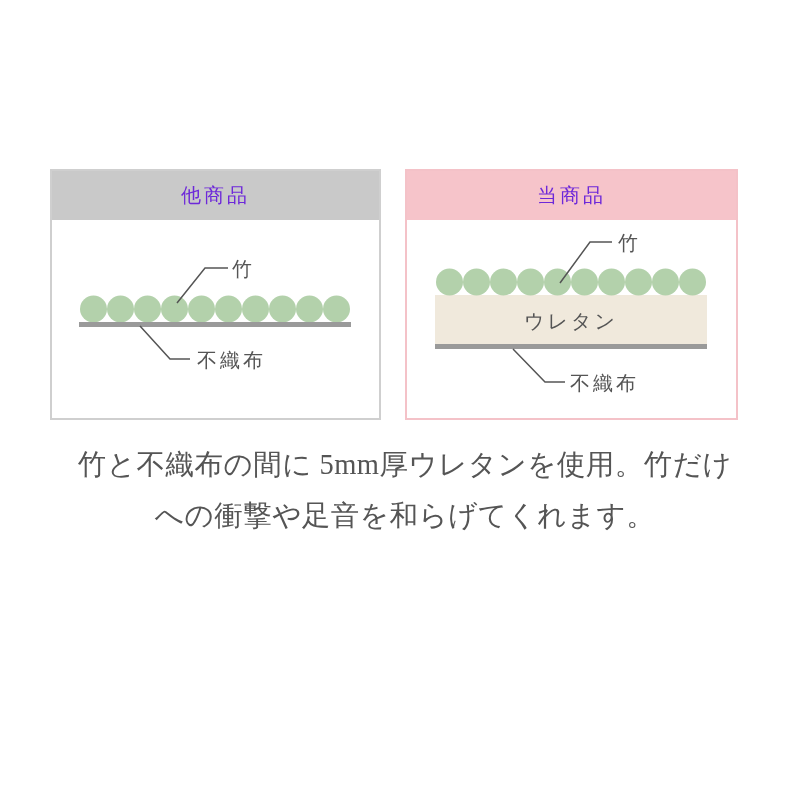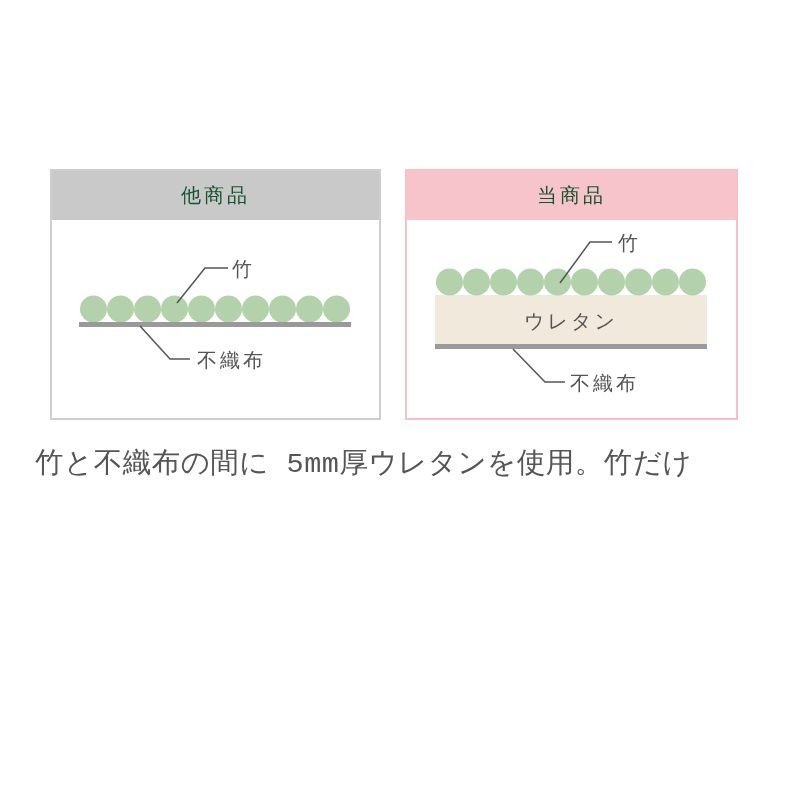--- a/index.html
+++ b/index.html
@@ -3,27 +3,27 @@
 <meta charset="utf-8">
 <style>
   html, body { margin:0; padding:0; }
   body { width:790px; height:790px; background:#ffffff; position:relative; overflow:hidden;
          font-family:"DejaVu Sans", sans-serif; color:#555; }
   .panel { position:absolute; box-sizing:border-box; background:#fff; }
   .panel-left { left:50px; top:169px; width:331px; height:251px; border:2px solid #cfcfcf; }
   .panel-right { left:405px; top:169px; width:333px; height:251px; border:2px solid #f4c2c8;font-family:Liberation Mono, monospace; }
   .panel-header { position:absolute; left:0; top:0; right:0; height:49px;
                   display:flex; align-items:center; justify-content:center;
-                  font-size:20px; letter-spacing:3px; color:#14532d; }
+                  font-size:20px; letter-spacing:3px; color:#6d28d9; }
   .panel-left .panel-header { background:#c9c9c9; }
   .panel-right .panel-header { background:#f6c4ca; }
   svg.diagram { position:absolute; left:0; top:0; }
   .desc { position:absolute; left:35px; top:440px; width:740px;
-          font-family:Liberation Mono, monospace; font-size:28.5px; line-height:50.5px; color:#555;
-          letter-spacing:0.5px; }
+          font-family:Liberation Serif, serif; font-size:28.5px; line-height:50.5px; color:#555;
+          letter-spacing:0.5px;text-align:center; }
   .desc div { white-space:nowrap; }
   .label { font-family:"DejaVu Sans", sans-serif; font-size:20px; fill:#555; letter-spacing:3px; }
 </style>
 </head>
 <body>
 
 <div class="panel panel-left">
   <div class="panel-header">他商品</div>
 </div>
 
@@ -67,13 +67,14 @@
   <rect x="435" y="344" width="272" height="5" fill="#9a9a9a"></rect>
   <polyline points="560,283 590,242 612,242" fill="none" stroke="#555" stroke-width="1.5"></polyline>
   <polyline points="513,349 545,382 565,382" fill="none" stroke="#555" stroke-width="1.5"></polyline>
   <text class="label" x="618" y="250">竹</text>
   <text class="label" x="571" y="328" text-anchor="middle">ウレタン</text>
   <text class="label" x="570" y="390">不織布</text>
 </svg>
 
 <div class="desc">
   <div>竹と不織布の間に 5mm厚ウレタンを使用。竹だけ</div>
+  <div>への衝撃や足音を和らげてくれます。</div>
 </div>
 
 </body></html>

